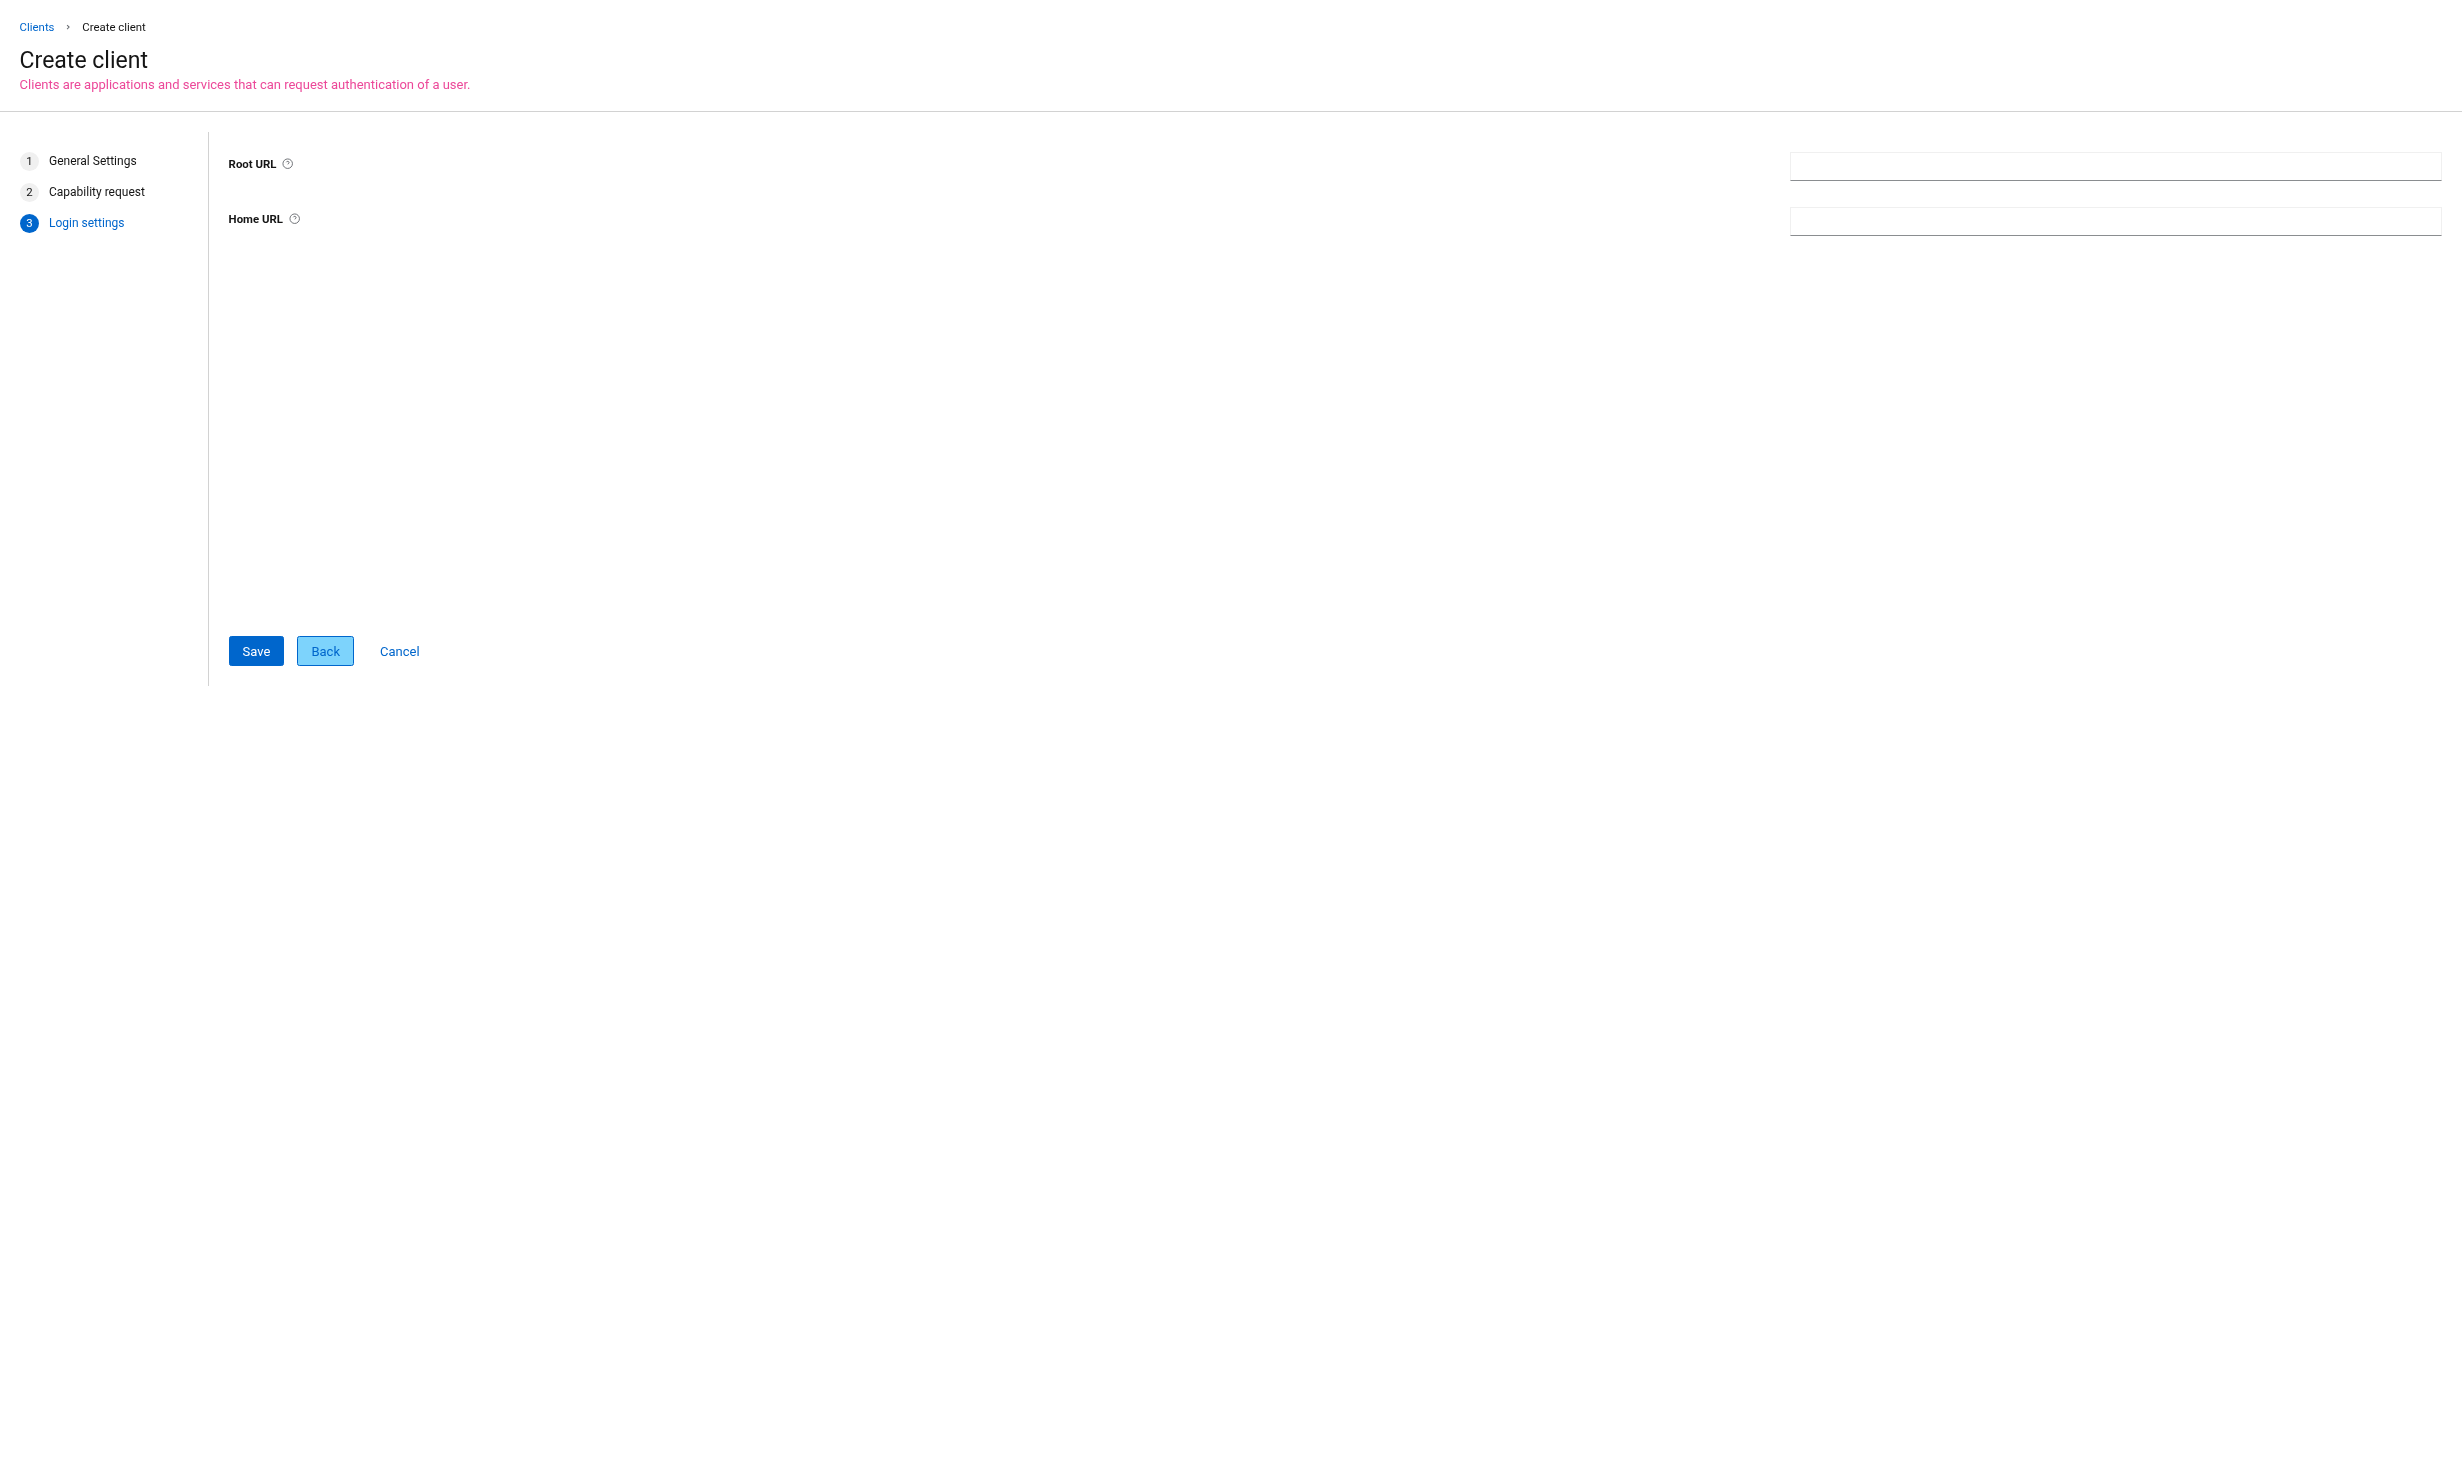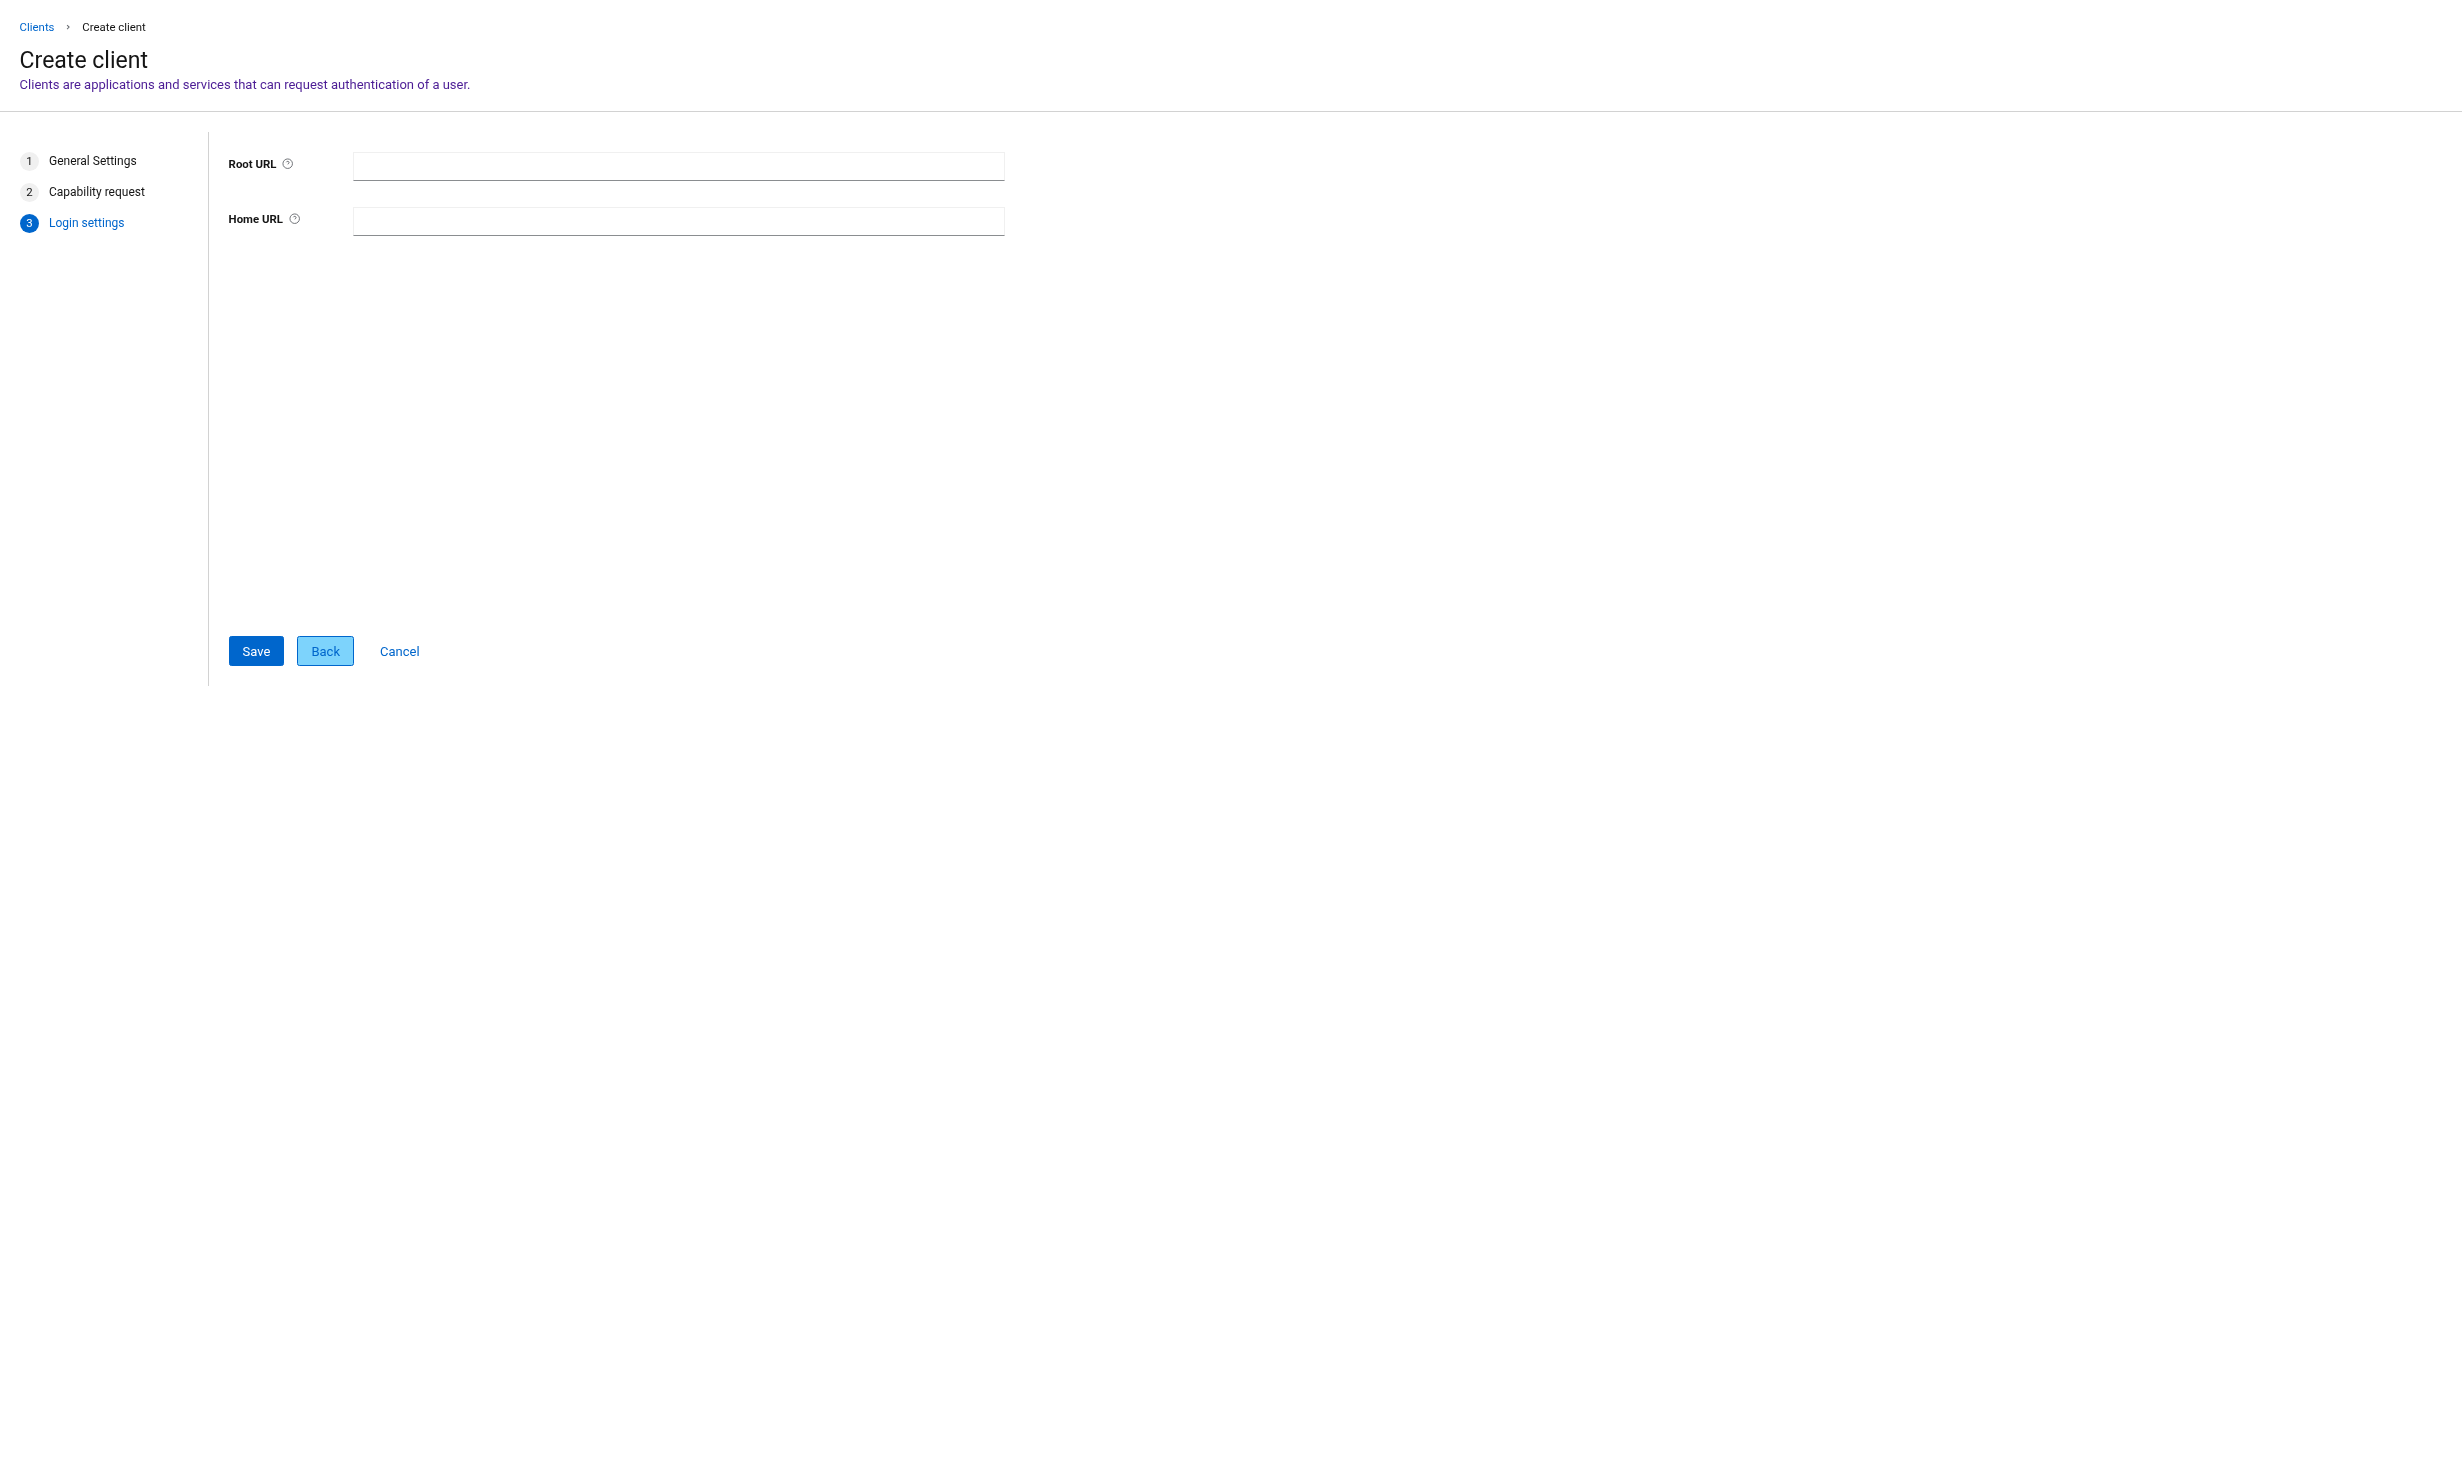--- a/index.html
+++ b/index.html
@@ -49,21 +49,21 @@
     
     .page-title {
       font-size: 23px;
       font-weight: 400;
       color: #151515;
       margin-bottom: 3.3px;
     }
     
     .page-description {
       font-size: 13px;
-      color: #4c1d95;
+      color: #ec4899;
       font-weight: 400;
       margin-bottom: 19.6px;
     }
     
     .divider {
       border: none;
       border-top: 0.8px solid #d2d2d2;
       margin: 0 -19.6px;
     }
     
@@ -124,20 +124,21 @@
     }
     
     .form-fields {
       flex: 1;
     }
     
     .form-row {
       display: flex;
       align-items: flex-start;
       margin-bottom: 26px;
+      justify-content: space-between;
     }
     
     .form-label-col {
       width: 124px;
       flex-shrink: 0;
       display: flex;
       align-items: center;
       gap: 4.9px;
       padding-top: 4.9px;
     }

